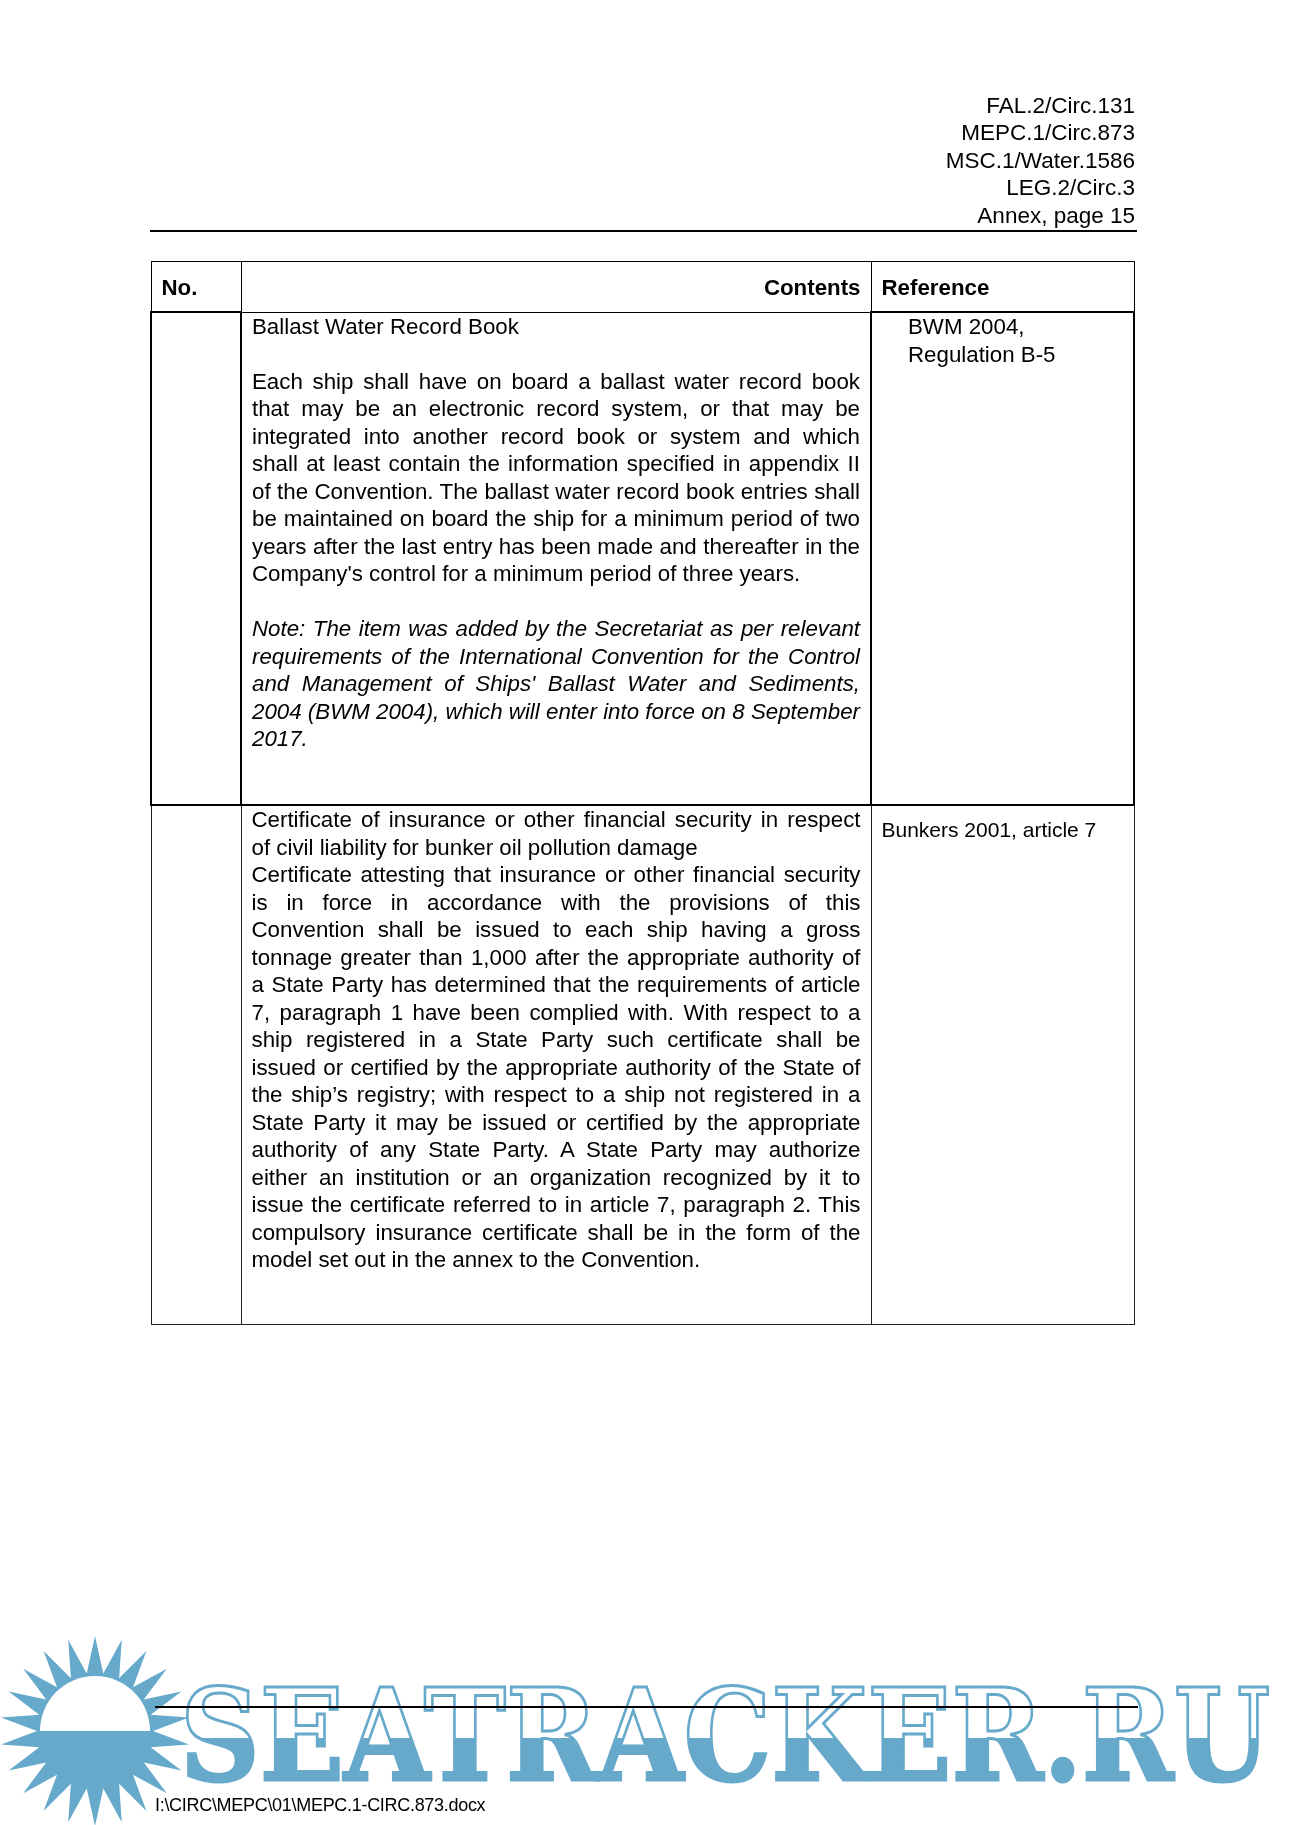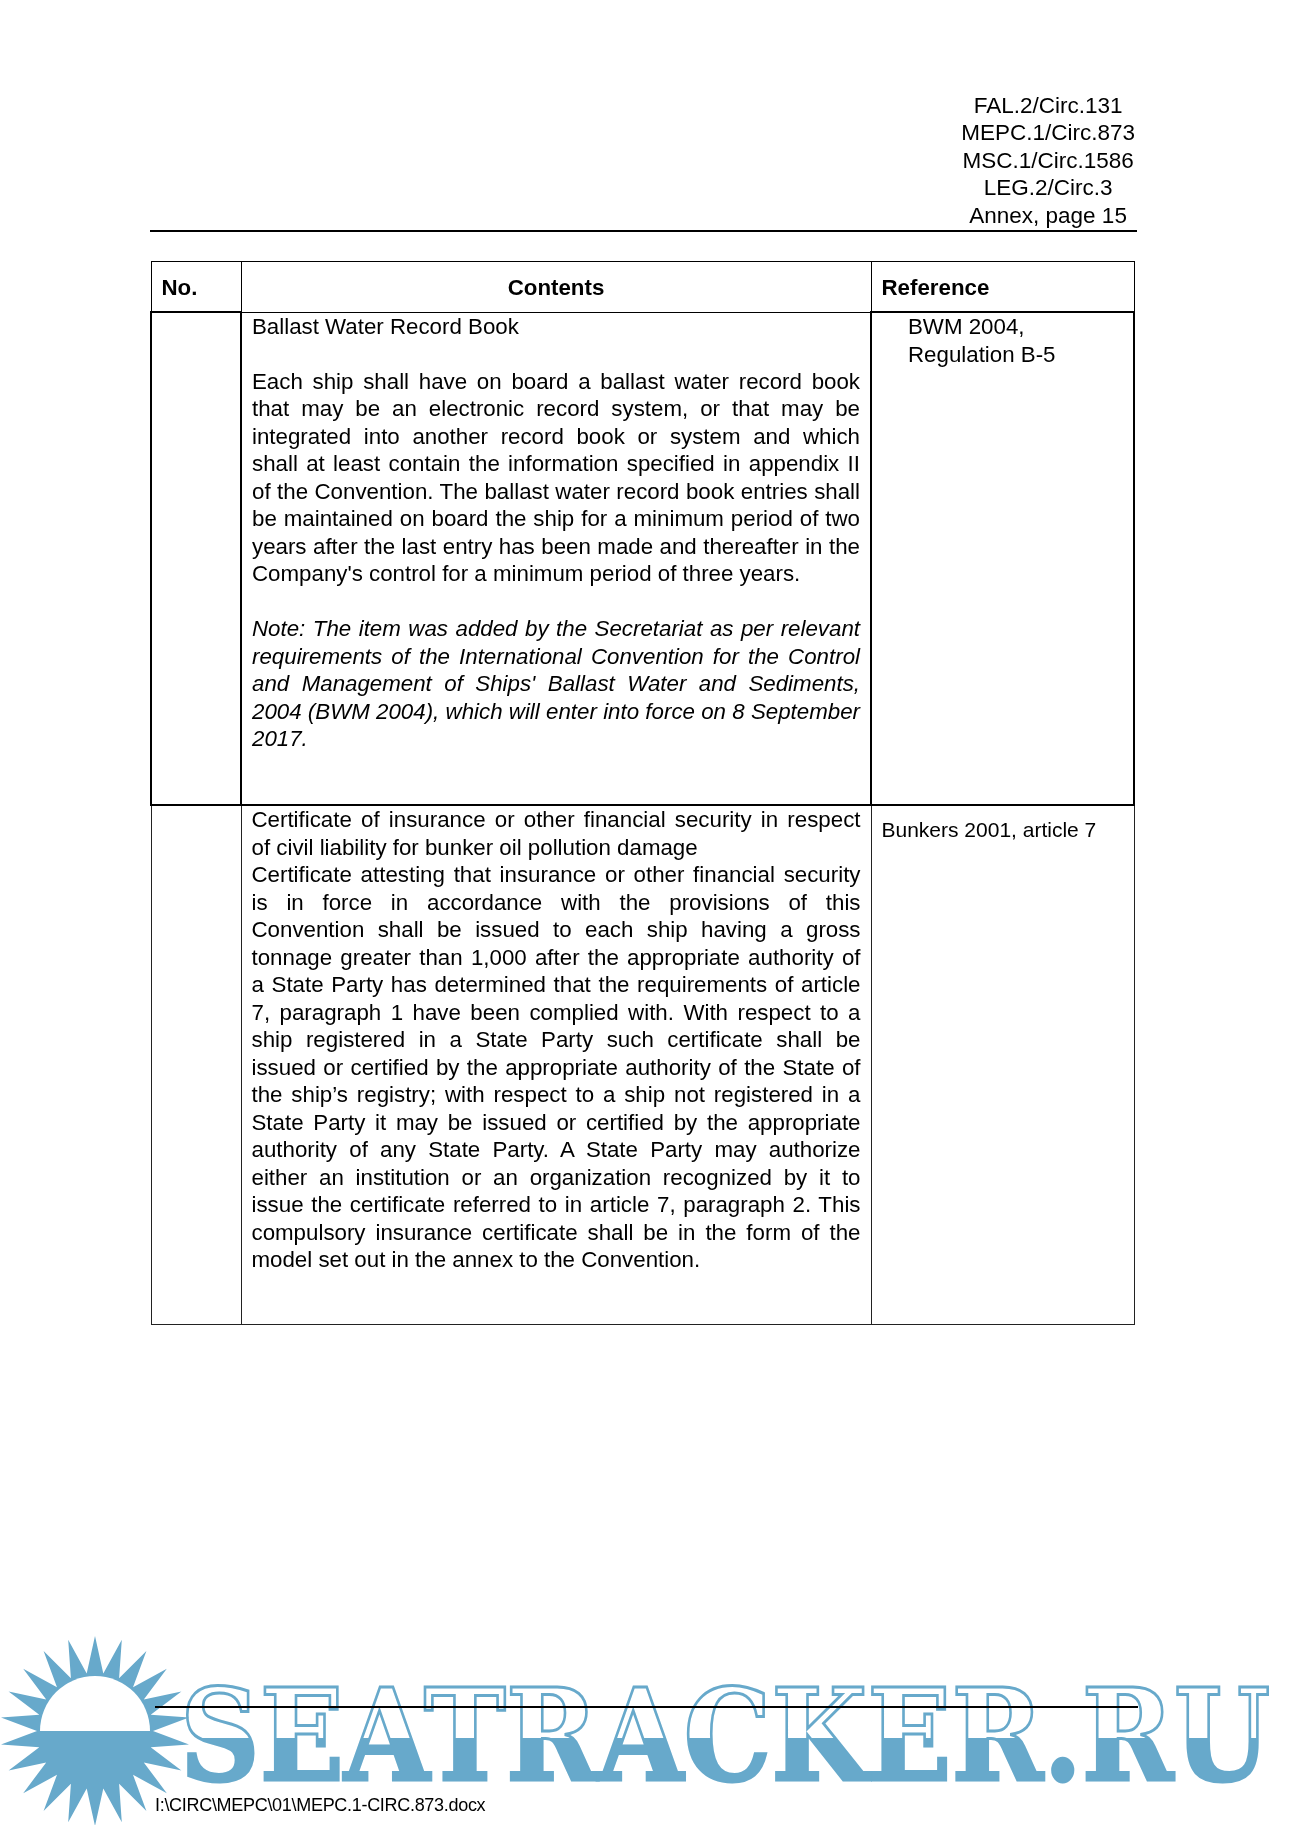--- a/index.html
+++ b/index.html
@@ -3,37 +3,37 @@
 <meta charset="utf-8">
 <style>
   html, body { margin: 0; padding: 0; }
   body {
     width: 1290px; height: 1825px; position: relative; overflow: hidden;
     background: #ffffff; color: #000000;
     font-family: "Liberation Sans", sans-serif;
   }
   .doc-header {
     position: absolute; right: 155px; top: 92px;
-    text-align: center; font-size: 22.5px; line-height: 27.4px;
+    text-align: right; font-size: 22.5px; line-height: 27.4px;
   }
   .header-rule {
     position: absolute; left: 150px; top: 230px; width: 987px; height: 2px; background: #000;
   }
   table.main {
     position: absolute; left: 150px; top: 261px;
     border-collapse: collapse; width: 983px; table-layout: fixed;
     font-size: 22.3px; line-height: 27.5px;
   }
   table.main td, table.main th {
     border: 1.5px solid #000; vertical-align: top; padding: 0 10px 0 10px;
   }
   table.main th {
     font-weight: bold; height: 47px; vertical-align: middle; text-align: left; padding-top: 2px;
   }
-  table.main th.contents-h { text-align: center; }
+  table.main th.contents-h { text-align: right; }
   col.c-no { width: 90px; }
   col.c-contents { width: 630px; }
   col.c-ref { width: 263px; }
   .cell-text { text-align: justify; }
   .entry-title { font-weight: normal; }
   .entry-note { font-style: italic; }
   .gap { height: 27.5px; }
   tr.row1 td { height: 491px; padding-top: 0; }
   tr.row1 td.no-cell, tr.row1 td.ref-cell { border-width: 2px; padding-left: 36px; }
   tr.row2 td { height: 518px; border-color: #222; border-width: 1px; }
@@ -47,21 +47,21 @@
     letter-spacing: -0.3px;
   }
   .watermark { position: absolute; left: 0; top: 1630px; width: 1290px; height: 195px; z-index: 2; }
 </style>
 </head>
 <body>
 
 <div class="doc-header">
   <div>FAL.2/Circ.131</div>
   <div>MEPC.1/Circ.873</div>
-  <div>MSC.1/Circ.1586</div>
+  <div>MSC.1/Water.1586</div>
   <div>LEG.2/Circ.3</div>
   <div>Annex, page 15</div>
 </div>
 <div class="header-rule"></div>
 
 <table class="main">
   <colgroup>
       <col class="c-no">
       <col class="c-contents">
       <col class="c-ref">

